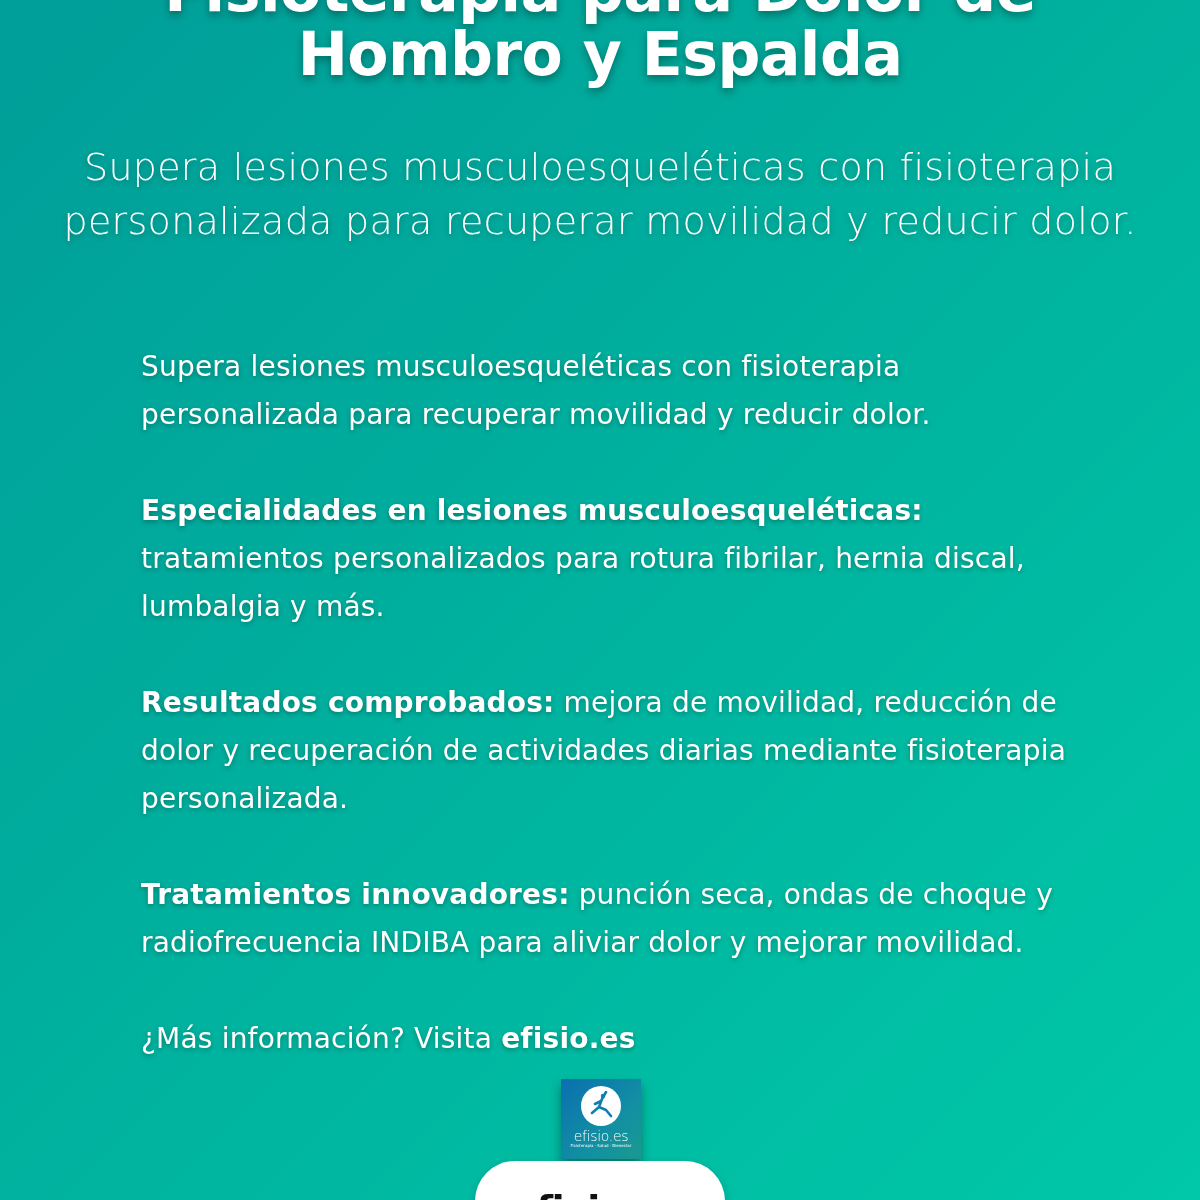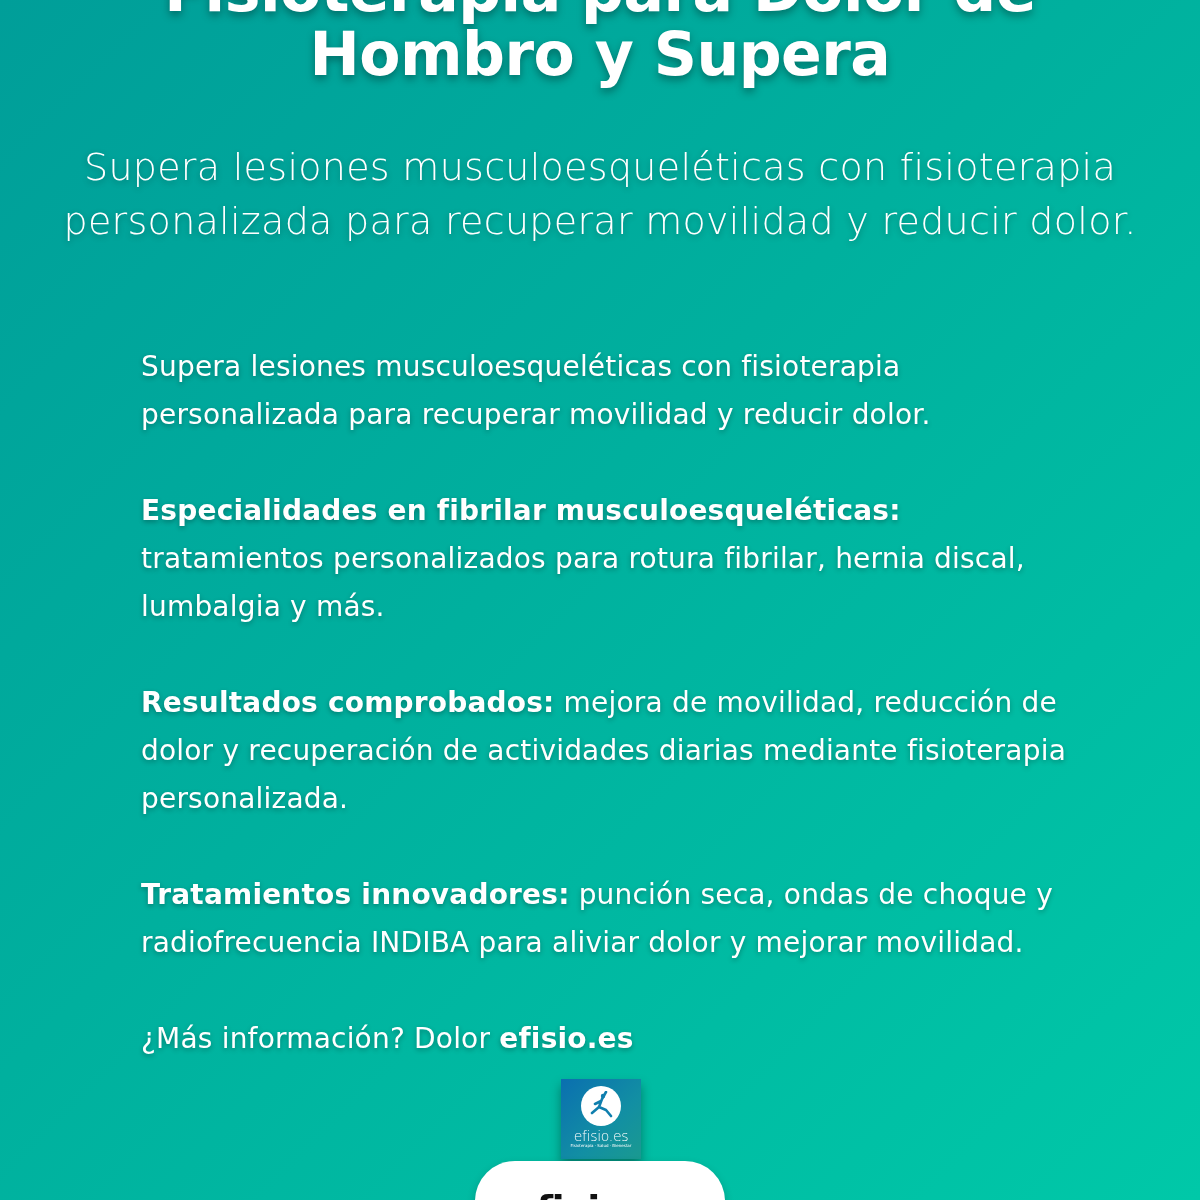--- a/index.html
+++ b/index.html
@@ -52,38 +52,38 @@
     text-align:center; color:#111; font-weight:700; font-size:38px; line-height:80px;
     padding-top:8px; box-sizing:border-box;
     cursor:pointer;
   }
 </style>
 </head>
 <body>
 
 <h1 class="title">
   <span>Fisioterapia para Dolor de</span><br>
-  <span>Hombro y Supera</span>
+  <span>Hombro y Espalda</span>
 </h1>
 
 <p class="subtitle">Supera lesiones musculoesqueléticas con fisioterapia personalizada para recuperar movilidad y reducir dolor.</p>
 
 <div class="body">
   <p>Supera lesiones musculoesqueléticas con fisioterapia personalizada para recuperar movilidad y reducir dolor.</p>
   <p>
-    <b>Especialidades en fibrilar musculoesqueléticas:</b><span> tratamientos personalizados para rotura fibrilar, hernia discal, lumbalgia y más.</span>
+    <b>Especialidades en lesiones musculoesqueléticas:</b><span> tratamientos personalizados para rotura fibrilar, hernia discal, lumbalgia y más.</span>
   </p>
   <p>
     <b>Resultados comprobados:</b><span> mejora de movilidad, reducción de dolor y recuperación de actividades diarias mediante fisioterapia personalizada.</span>
   </p>
   <p>
     <b>Tratamientos innovadores:</b><span> punción seca, ondas de choque y radiofrecuencia INDIBA para aliviar dolor y mejorar movilidad.</span>
   </p>
   <p>
-    <span>¿Más información? Dolor </span><b>efisio.es</b>
+    <span>¿Más información? Visita </span><b>efisio.es</b>
   </p>
 </div>
 
 <div class="logo">
   <div class="logo-circle">
     <svg width="30" height="30" viewBox="0 0 30 30">
       <circle cx="17" cy="5" r="2.2" fill="#0f7fae"></circle>
       <path d="M16 8 L20 1 M16 8 L13 16 L6 22 M13 16 L20 19 L25 25 M15 10 L9 13" stroke="#0f7fae" stroke-width="2.6" fill="none" stroke-linecap="round" stroke-linejoin="round"></path>
     </svg>
   </div>

